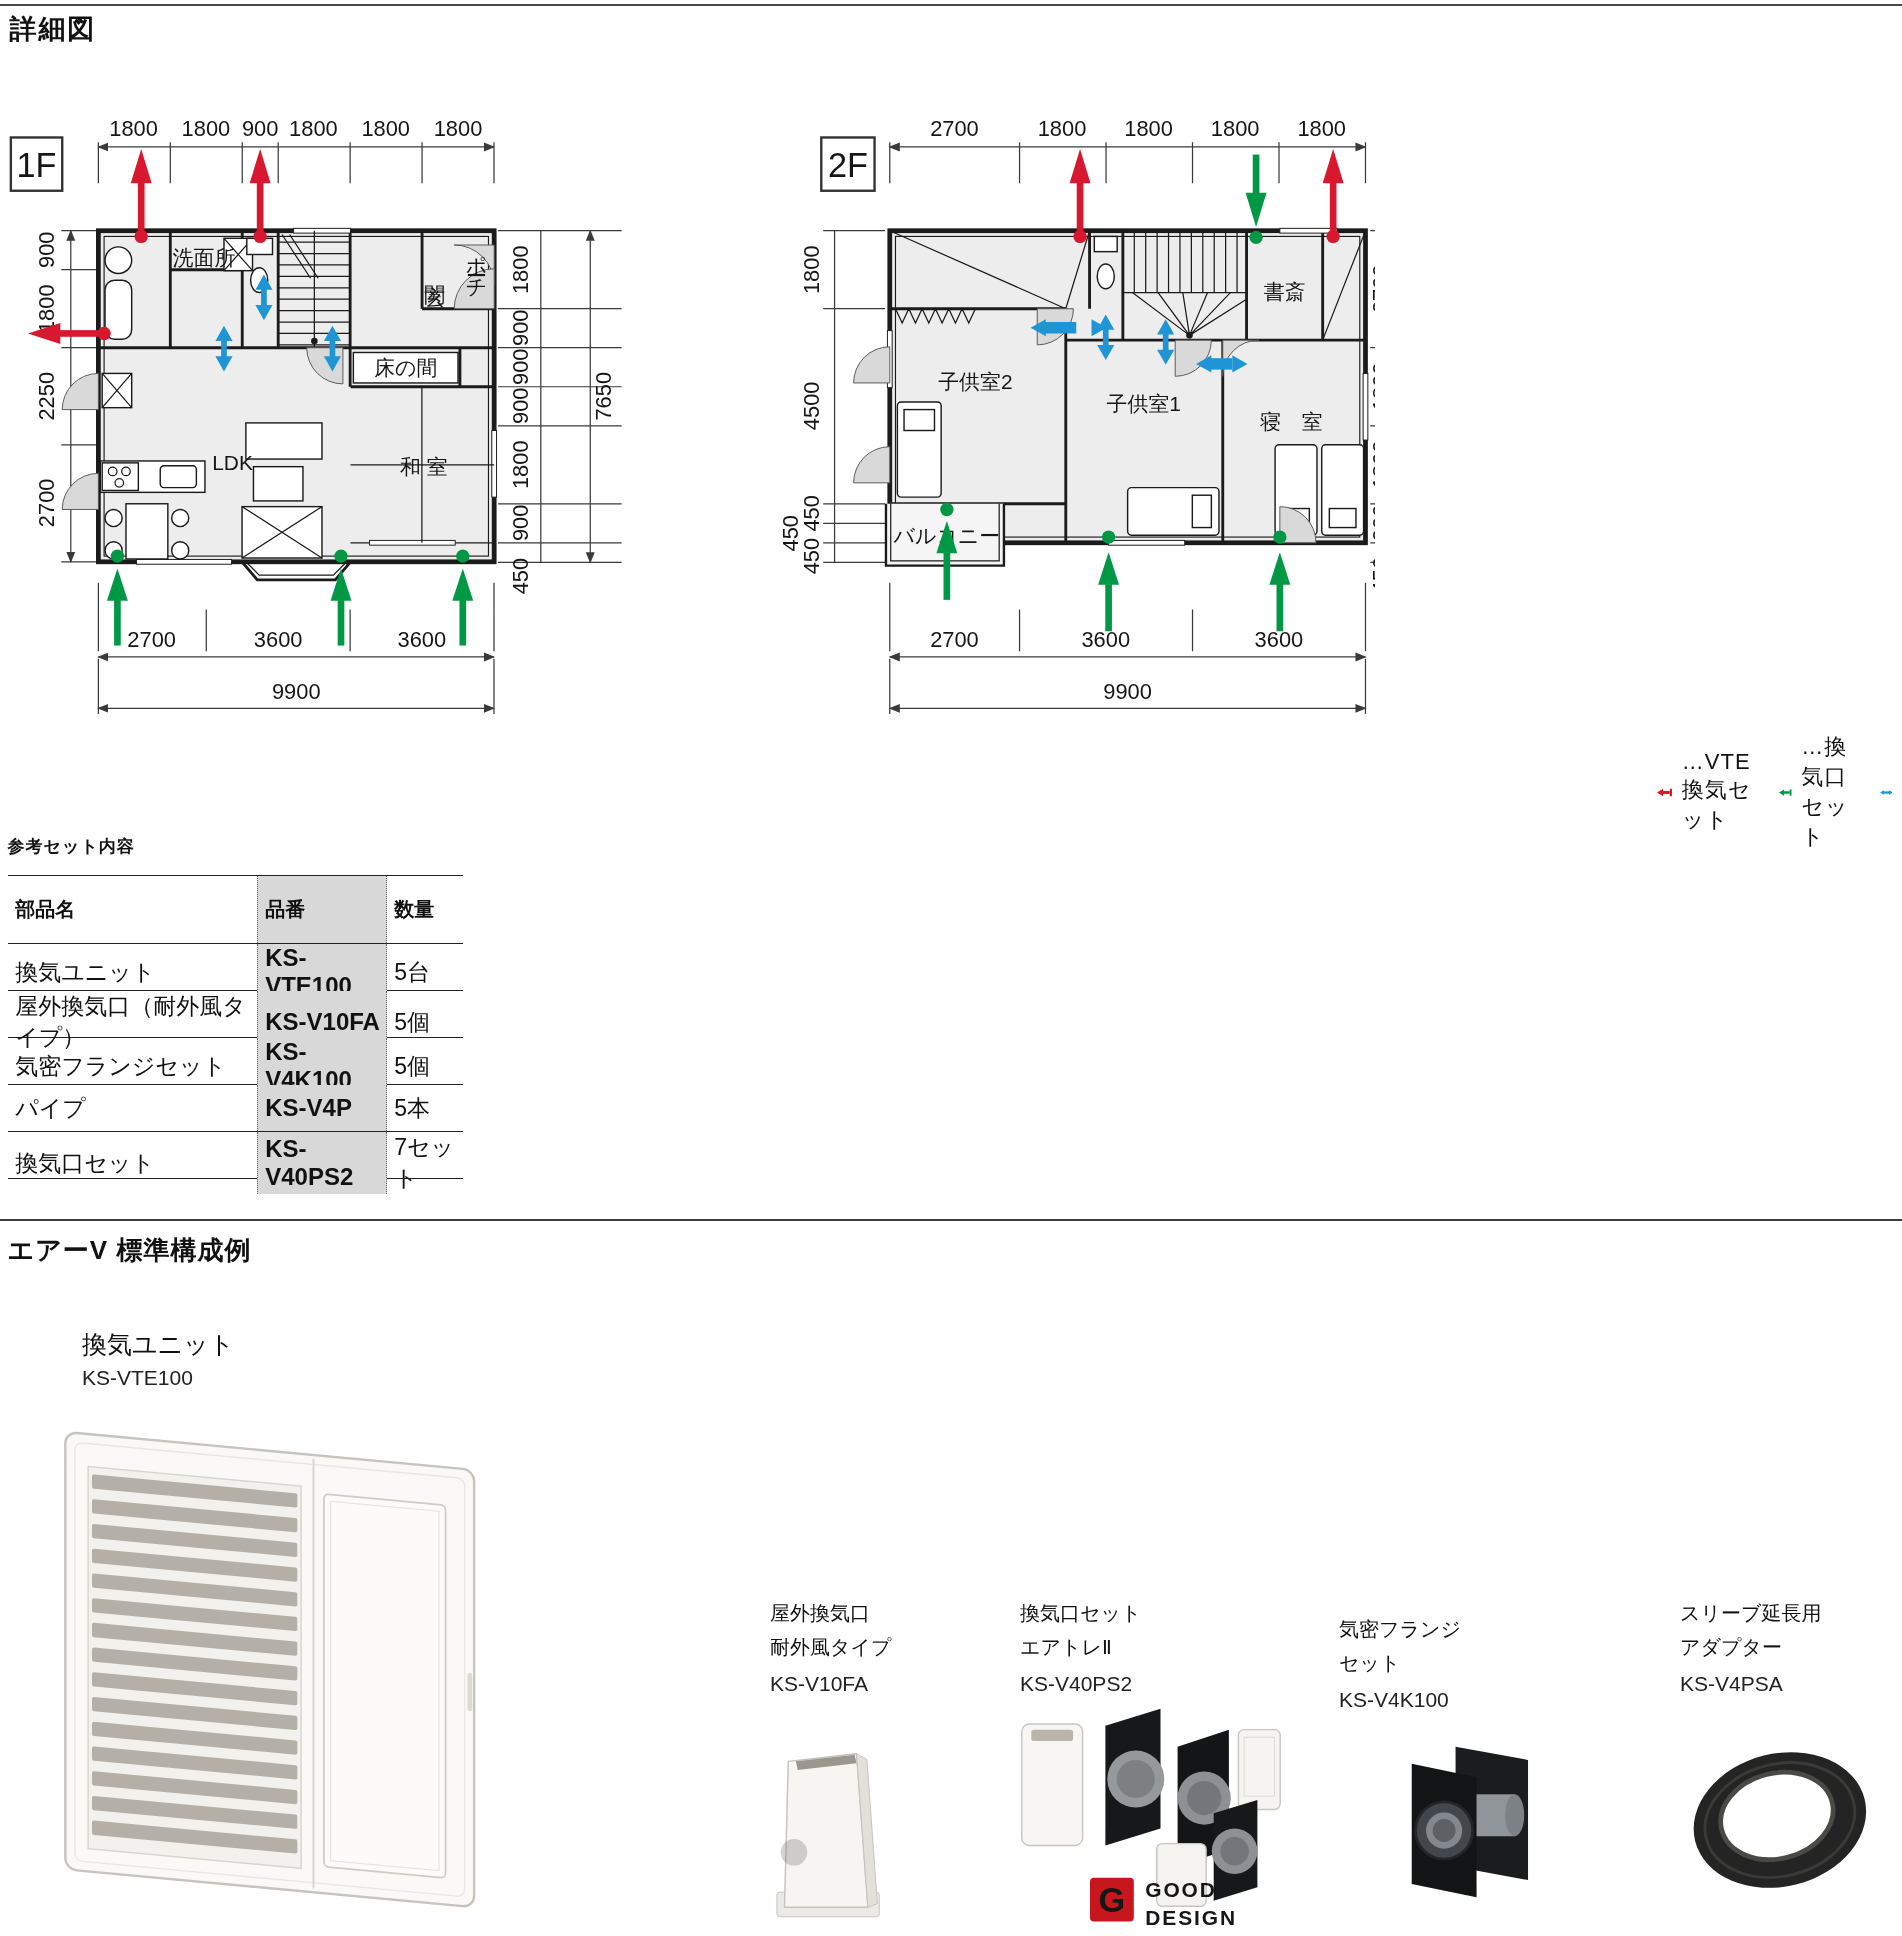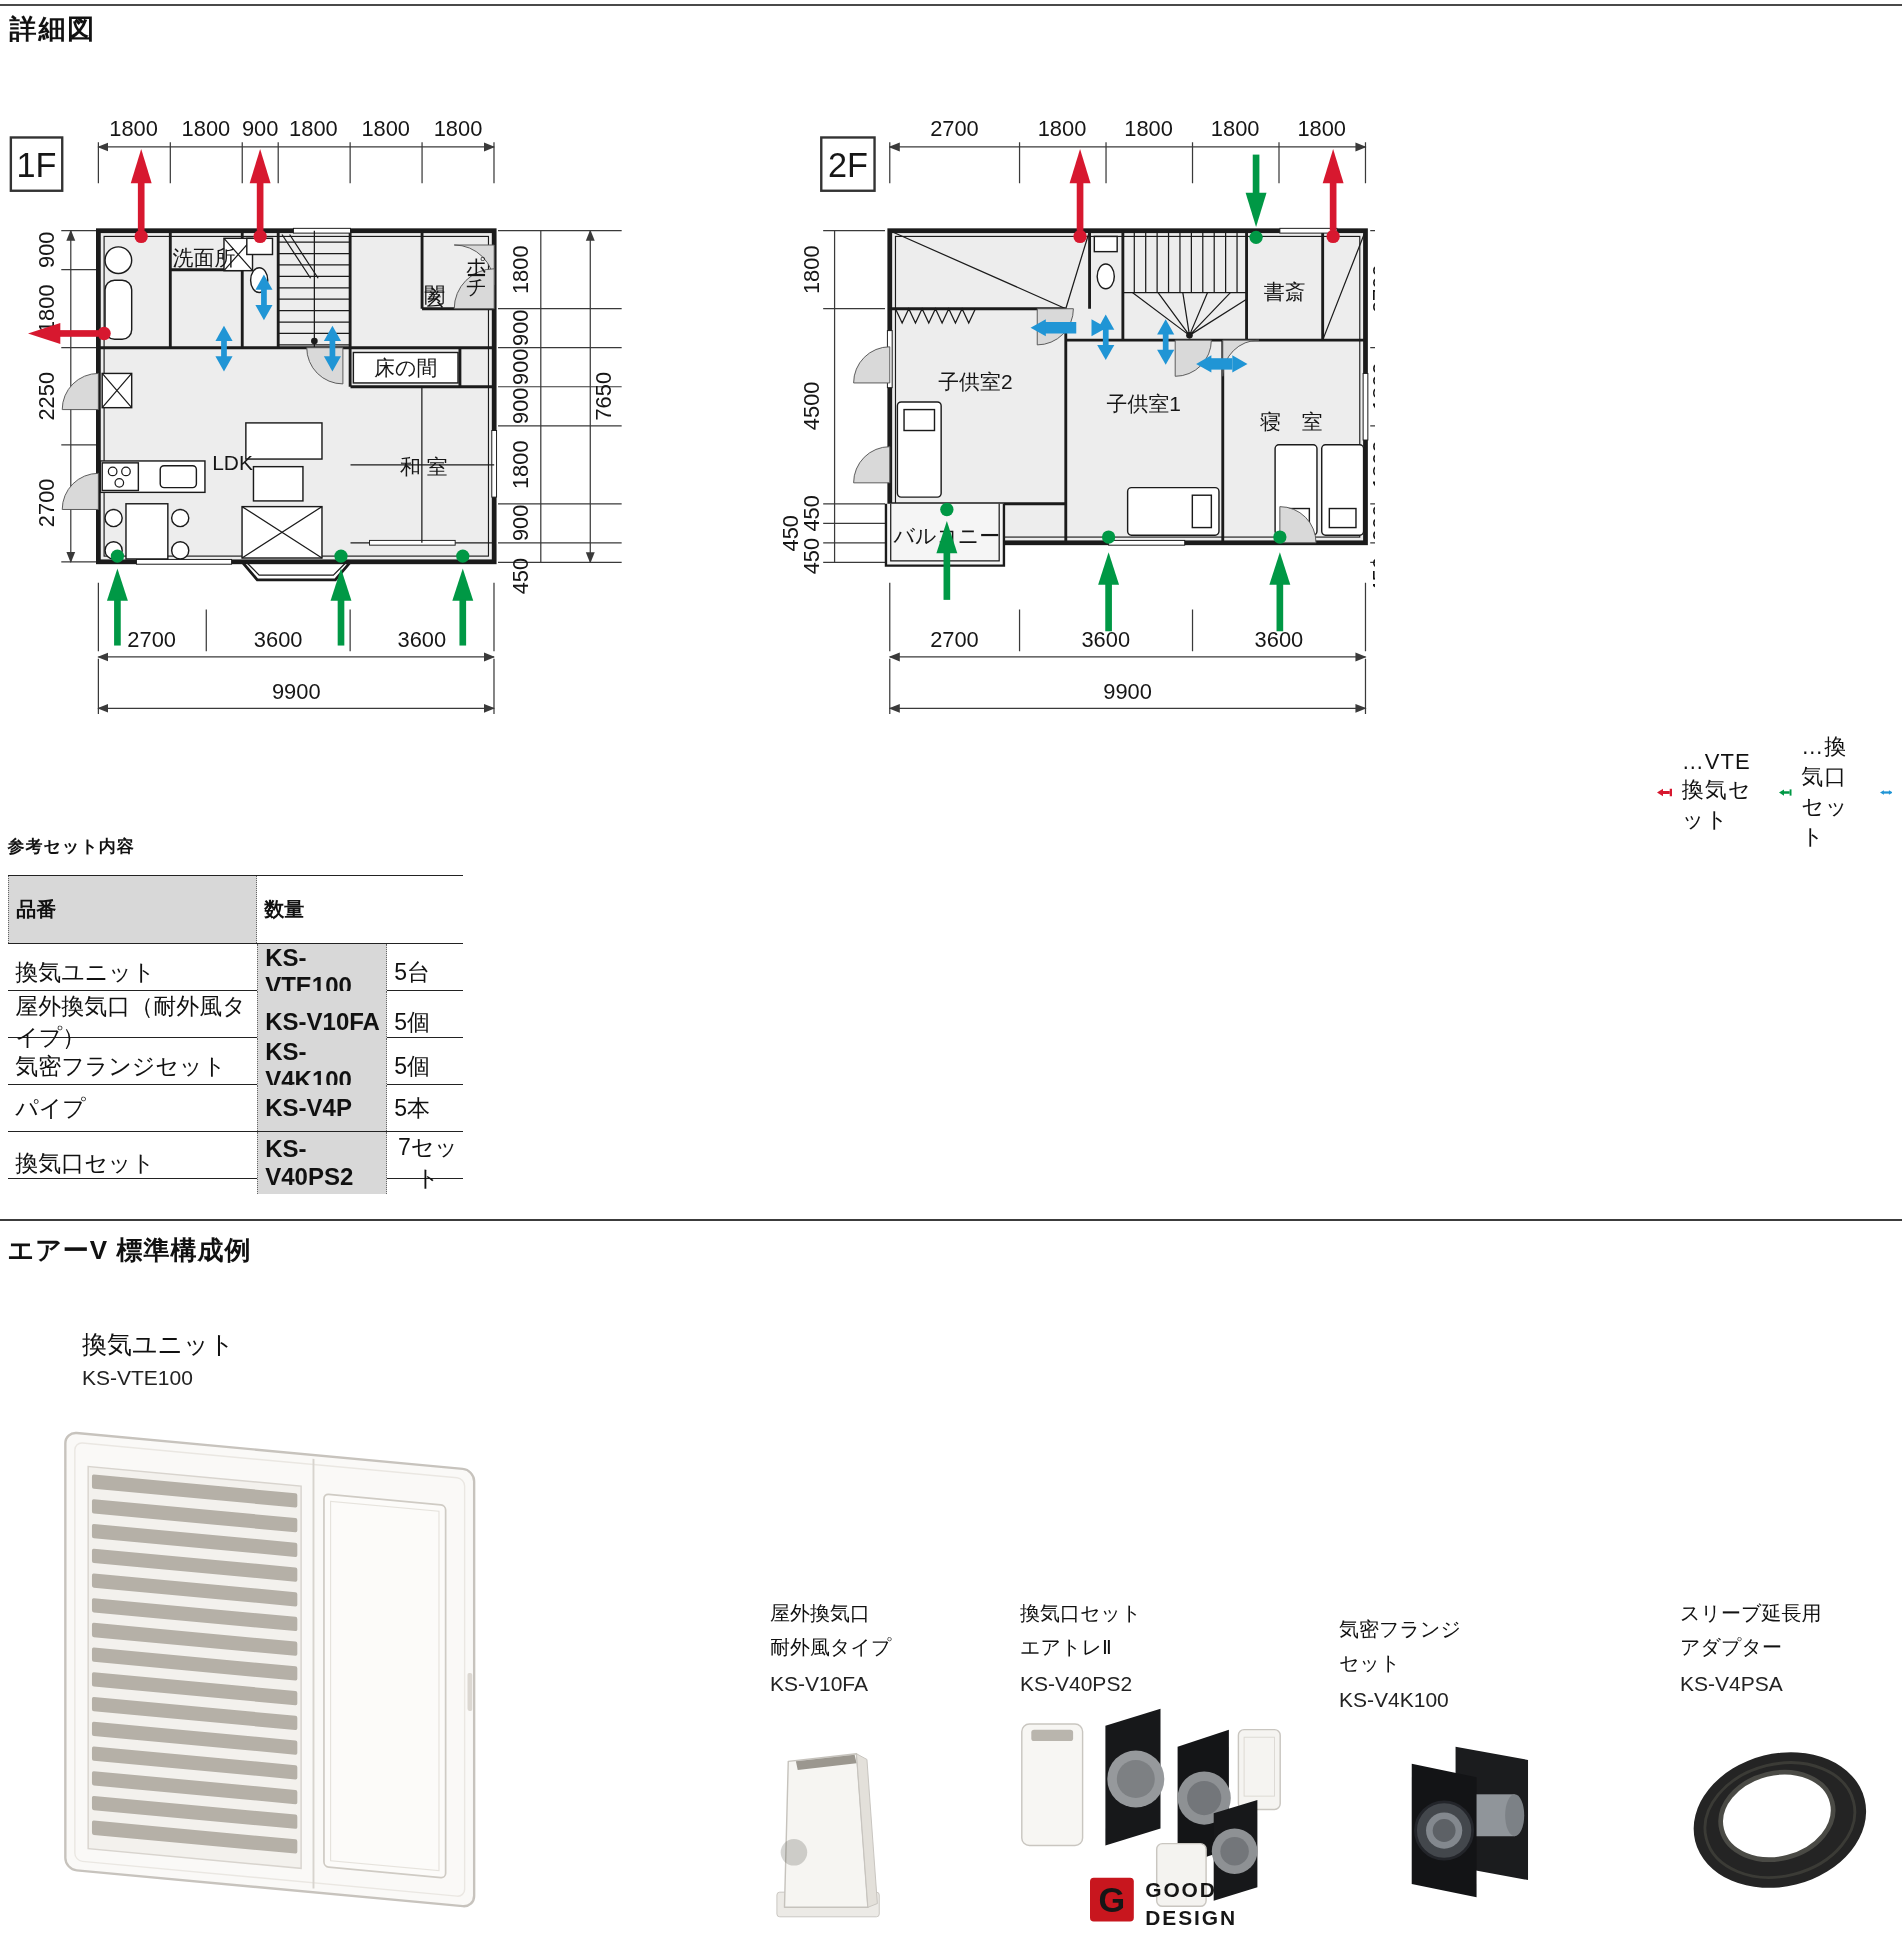--- a/index.html
+++ b/index.html
@@ -21,21 +21,21 @@
 
   
   .ptable{left:7.6px;top:875px;width:455px;border-top:1.9px solid #222;}
   .trow{display:grid;grid-template-columns:249px 130px 75px;border-bottom:1.9px solid #222;}
   .trow.head{height:67px;}
   .trow.body{height:46px;}
   .tcell{display:flex;align-items:center;padding-left:7.6px;font-size:23px;}
   .tcell.hd{font-size:20px;font-weight:bold;}
   .codecol{background:#d8d8d8;border-left:1.9px dotted #666;border-right:1.9px dotted #666;}
   .tcell.code{font-weight:bold;font-size:24px;}
-  .tcell.qty{text-align:center;}
+  .tcell.qty{}
 
   .prod-label{position:absolute;}
   .prod-label .l1,.prod-label .l2{font-size:20px;line-height:34px;display:block;}
   .prod-label .cd{font-size:21px;color:#222;display:block;margin-top:7.6px;}
   .main-name{left:82px;top:1328px;font-size:25px;}
   .main-code{left:82px;top:1366px;font-size:21px;color:#222;}
 
   svg text{fill:#161616;}
   .dim{font-size:23px;}
   .dimline{stroke:#3a3a3a;stroke-width:1.3;fill:none;}
@@ -380,20 +380,21 @@
         </g>
     </svg>
     <span>…アンダーカット</span>
   </div>
 </div>
 
 <div class="abs h-section" style="left:7.6px;top:835px;">参考セット内容</div>
 
 <div class="abs ptable">
   <div class="trow head">
+    <div class="tcell hd">部品名</div>
     <div class="tcell hd codecol">品番</div>
     <div class="tcell hd">数量</div>
   </div>
   <div class="trow body">
     <div class="tcell">換気ユニット</div>
     <div class="tcell code codecol">KS-VTE100</div>
     <div class="tcell qty">5台</div>
   </div>
   <div class="trow body">
     <div class="tcell">屋外換気口（耐外風タイプ）</div>

